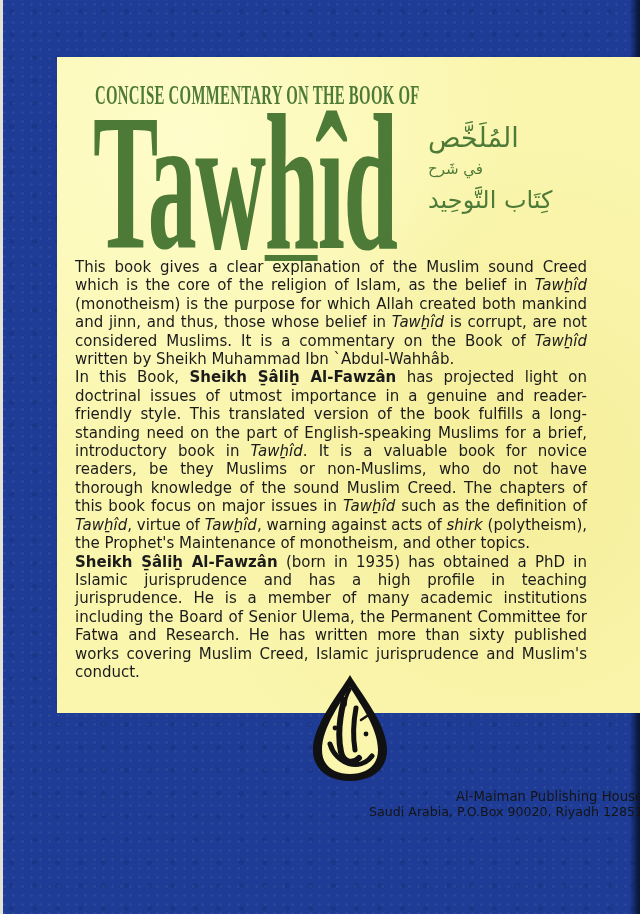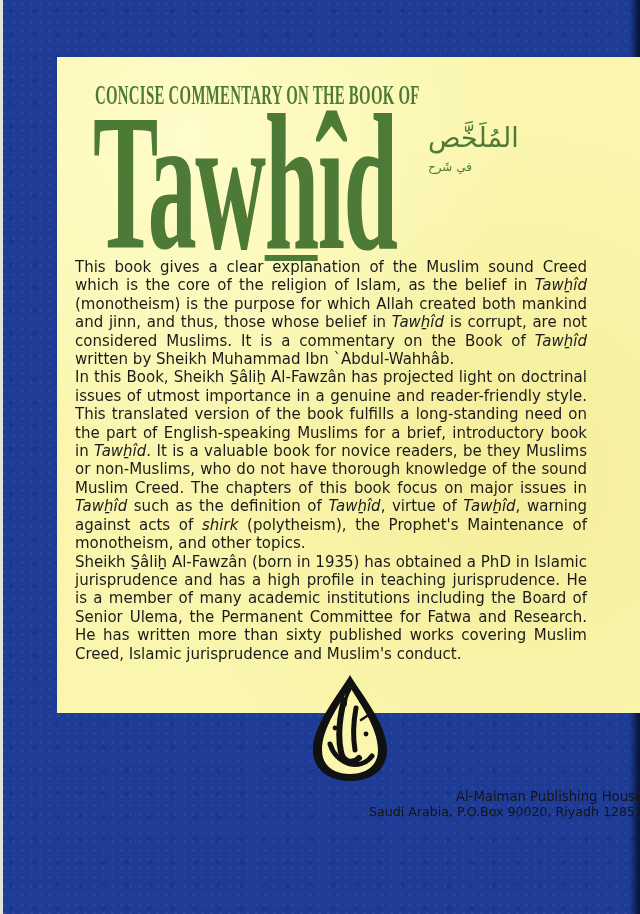--- a/index.html
+++ b/index.html
@@ -40,29 +40,29 @@
   .book-title .seg-u {
     text-decoration:underline;
     text-decoration-thickness:6px;
     text-underline-offset:7px;
   }
   .arabic-title {
     position:absolute; left:371px; top:64px; width:162px;
     text-align:left; color:#4e7a38;
   }
   .arabic-l1 { font-size:27px; line-height:1.25; }
-  .arabic-l2 { font-size:12px; line-height:1.3; margin-top:5px; }
+  .arabic-l2 { font-size:15px; line-height:1.3; margin-top:5px; }
   .arabic-l3 { font-size:24px; line-height:1.3; margin-top:6px; }
   .description {
     position:absolute; left:18px; top:201px; width:512px;
     font-size:15px; line-height:18.4px; color:#1b1b1b;
     text-align:justify;
   }
   .description p { margin:0; }
-  .seg-b { font-weight:normal; }
+  .seg-b { font-weight:bold; }
   .seg-i { font-style:italic; }
   .logo { position:absolute; left:50%; top:615px; transform:translateX(-50%); }
   .publisher {
     position:absolute; left:0; top:732px; width:100%;
     text-align:right; font-weight:normal; color:#141414;
   }
   .publisher-name    { font-size:13.2px; line-height:15px; }
   .publisher-address { font-size:12.6px; line-height:15px; }
   .publisher-website { font-size:12.2px; line-height:15px; }
 </style>
@@ -75,20 +75,21 @@
 
   <div class="panel">
 
     <div class="series-title">CONCISE COMMENTARY ON THE BOOK OF</div>
 
     <div class="book-title"><span>Taw</span><span class="seg-u">h</span><span>îd</span></div>
 
     <div class="arabic-title">
       <div class="arabic-l1">المُلَخَّص</div>
       <div class="arabic-l2">في شَرح</div>
+      <div class="arabic-l3">كِتَاب التَّوحِيد</div>
     </div>
 
     <div class="description">
         <p><span>This book gives a clear explanation of the Muslim sound Creed which is the core of the religion of Islam, as the belief in </span><span class="seg-i">Tawẖîd</span><span> (monotheism) is the purpose for which Allah created both mankind and jinn, and thus, those whose belief in </span><span class="seg-i">Tawẖîd</span><span> is corrupt, are not considered Muslims. It is a commentary on the Book of </span><span class="seg-i">Tawẖîd</span><span> written by Sheikh Muhammad Ibn `Abdul-Wahhâb.</span></p>
         <p><span>In this Book, </span><span class="seg-b">Sheikh S̱âliẖ Al-Fawzân</span><span> has projected light on doctrinal issues of utmost importance in a genuine and reader-friendly style. This translated version of the book fulfills a long-standing need on the part of English-speaking Muslims for a brief, introductory book in </span><span class="seg-i">Tawẖîd</span><span>. It is a valuable book for novice readers, be they Muslims or non-Muslims, who do not have thorough knowledge of the sound Muslim Creed. The chapters of this book focus on major issues in </span><span class="seg-i">Tawẖîd</span><span> such as the definition of </span><span class="seg-i">Tawẖîd</span><span>, virtue of </span><span class="seg-i">Tawẖîd</span><span>, warning against acts of </span><span class="seg-i">shirk</span><span> (polytheism), the Prophet's Maintenance of monotheism, and other topics.</span></p>
         <p><span class="seg-b">Sheikh S̱âliẖ Al-Fawzân</span><span> (born in 1935) has obtained a PhD in Islamic jurisprudence and has a high profile in teaching jurisprudence. He is a member of many academic institutions including the Board of Senior Ulema, the Permanent Committee for Fatwa and Research. He has written more than sixty published works covering Muslim Creed, Islamic jurisprudence and Muslim's conduct.</span></p>
       </div>
 
     <div class="logo">
       <svg width="94" height="112" viewBox="0 0 94 112" xmlns="http://www.w3.org/2000/svg">

